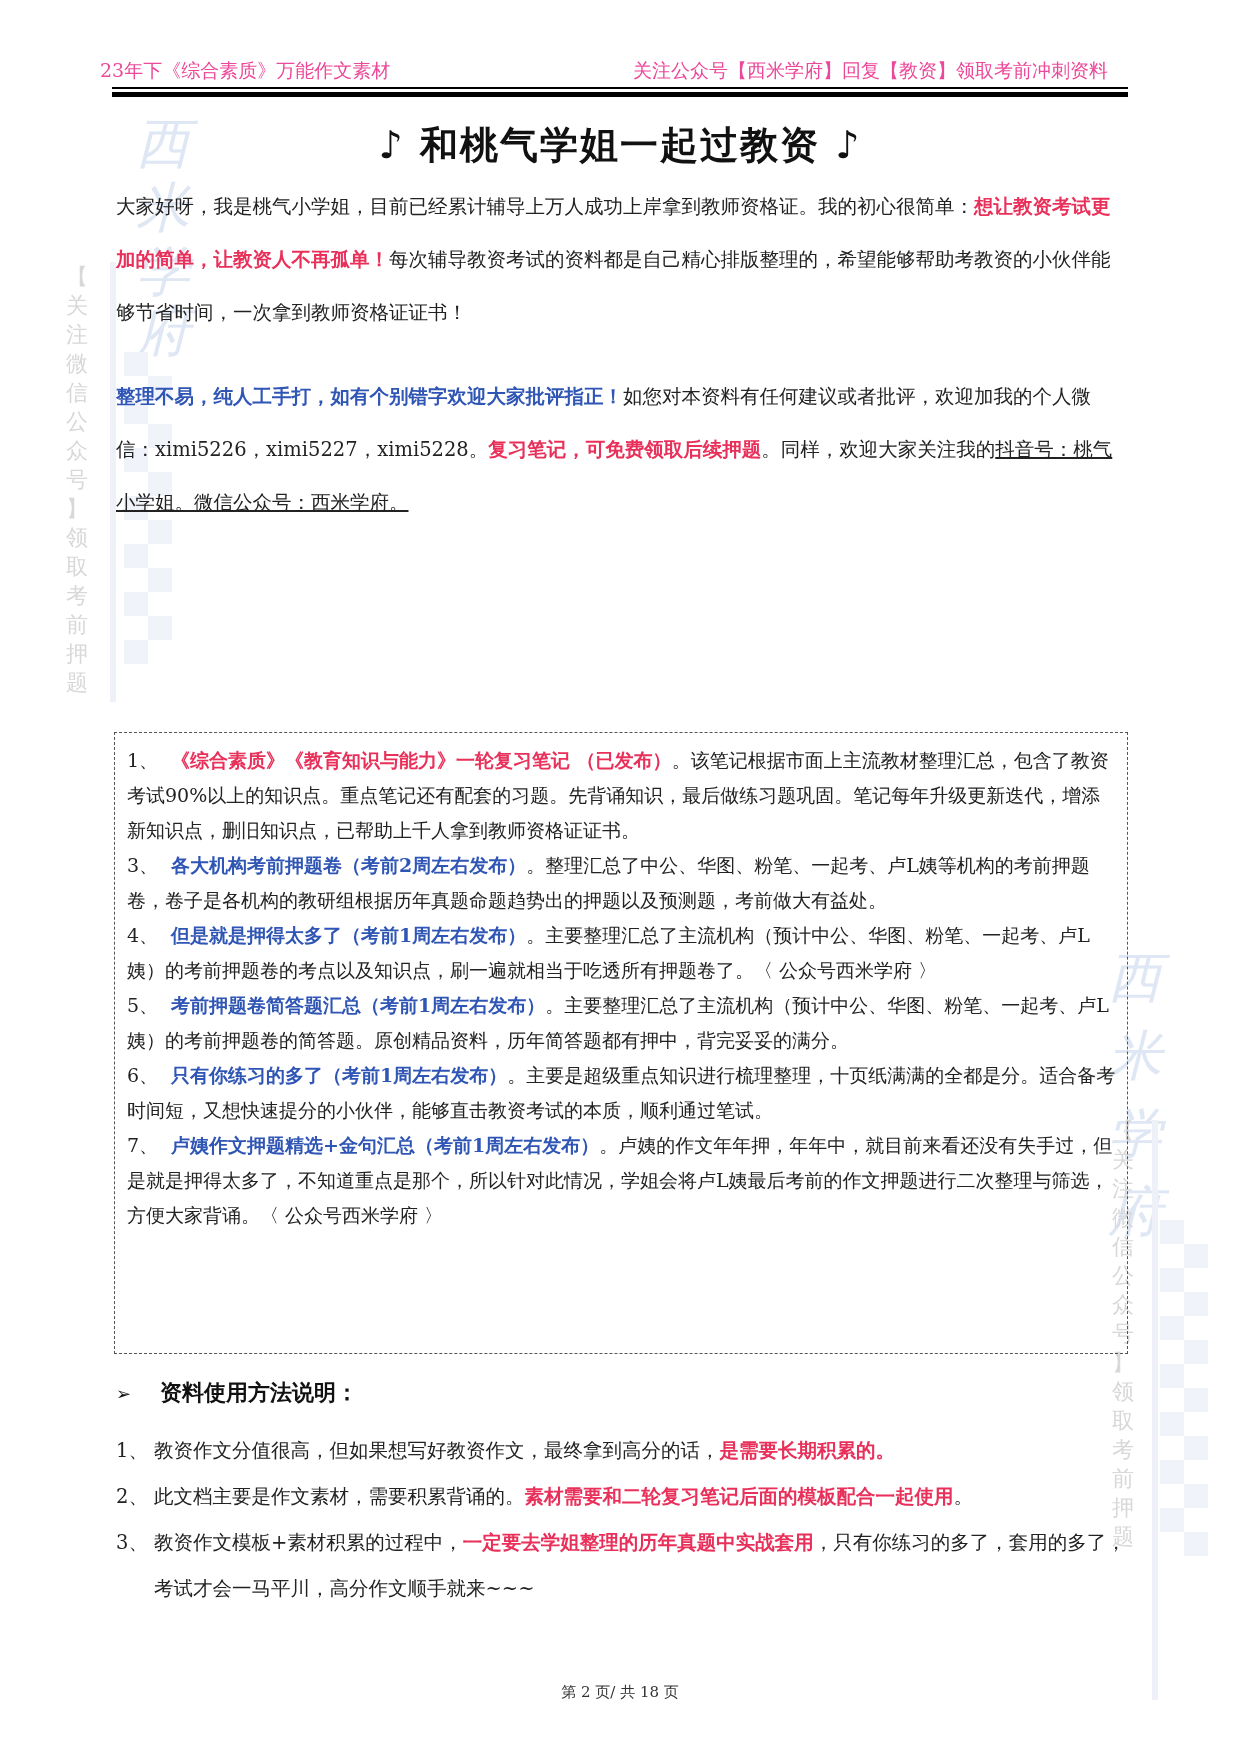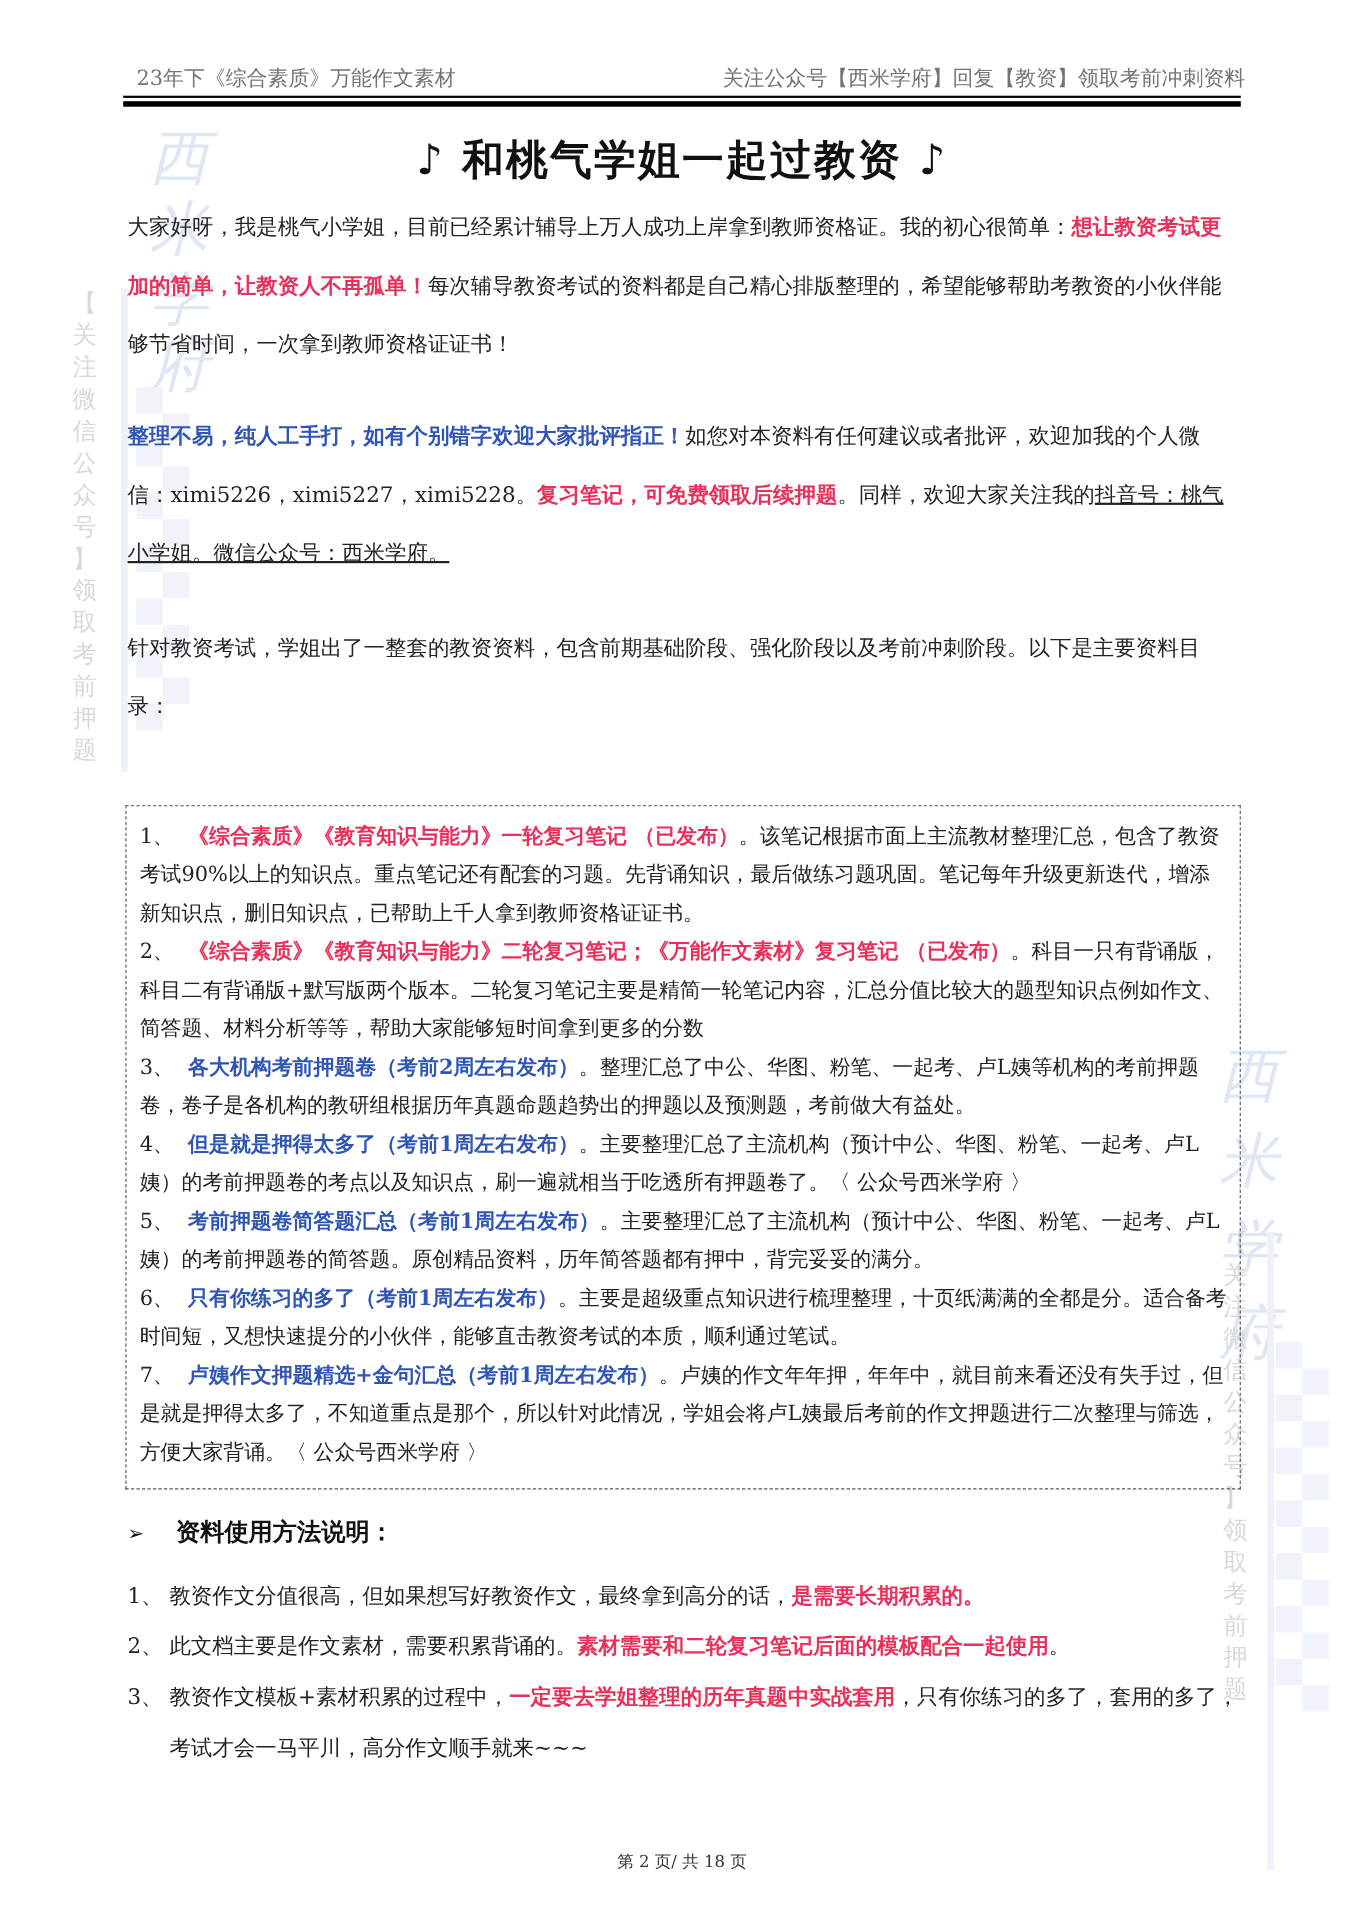--- a/index.html
+++ b/index.html
@@ -4,22 +4,22 @@
   <style>
     html, body { margin: 0; padding: 0; background: #ffffff; }
     body {
       width: 1240px; height: 1754px; position: relative; overflow: hidden;
       font-family: "DejaVu Serif", "Liberation Serif", serif;
       color: #222;
     }
     .page { position: absolute; left: 0; top: 0; width: 1240px; height: 1754px; }
 
     
-    .hdr { position: absolute; left: 120px; top: 58px; width: 1016px; height: 30px;
-      font-size: 19px; color: #737373; }
+    .hdr { position: absolute; left: 96px; top: 58px; width: 1016px; height: 30px;
+      font-size: 19px; color: #ec4899; }
     .hdr-left { position: absolute; left: 4px; top: 0; }
     .hdr-right { position: absolute; right: 4px; top: 0; }
     .rule-thin { position: absolute; left: 112px; top: 87px; width: 1016px; height: 2px; background: #000; }
     .rule-thick { position: absolute; left: 112px; top: 92px; width: 1016px; height: 5px; background: #000; }
 
     
     .wm-brand { position: absolute; color: #dfe7f4; font-style: italic;
       font-size: 54px; line-height: 64px; width: 70px; text-align: center; font-family: "DejaVu Serif", serif; }
     .wm-vert { position: absolute; color: #d8d8d8; font-size: 22px; line-height: 29px; width: 26px; text-align: center; }
     .wm-bar { position: absolute; width: 6px; background: #eef1f8; }
@@ -144,28 +144,24 @@
   <div class="title">♪ 和桃气学姐一起过教资 ♪</div>
 
   <div class="para" style="top:180px;">
     <span>大家好呀，我是桃气小学姐，目前已经累计辅导上万人成功上岸拿到教师资格证。我的初心很简单：</span><span class="red">想让教资考试更加的简单，让教资人不再孤单！</span><span>每次辅导教资考试的资料都是自己精心排版整理的，希望能够帮助考教资的小伙伴能够节省时间，一次拿到教师资格证证书！</span>
   </div>
 
   <div class="para" style="top:370px;">
     <span class="blue">整理不易，纯人工手打，如有个别错字欢迎大家批评指正！</span><span>如您对本资料有任何建议或者批评，欢迎加我的个人微信：ximi5226，ximi5227，ximi5228。</span><span class="red">复习笔记，可免费领取后续押题</span><span>。同样，欢迎大家关注我的</span><span class="ul">抖音号：桃气小学姐。微信公众号：西米学府。</span>
   </div>
 
-  <div class="para" style="top:562px;">
-    <span>针对教资考试，学姐出了一整套的教资资料，包含前期基础阶段、强化阶段以及考前冲刺阶段。以下是主要资料目录：</span>
-  </div>
 
   <div class="box">
     <div class="box-list" id="box-list">
       <p class="item"><span class="num">1、</span><span class="red">《综合素质》《教育知识与能力》一轮复习笔记 （已发布）</span><span>。该笔记根据市面上主流教材整理汇总，包含了教资考试90%以上的知识点。重点笔记还有配套的习题。先背诵知识，最后做练习题巩固。笔记每年升级更新迭代，增添新知识点，删旧知识点，已帮助上千人拿到教师资格证证书。</span></p>
-      <p class="item"><span class="num">2、</span><span class="red">《综合素质》《教育知识与能力》二轮复习笔记；《万能作文素材》复习笔记 （已发布）</span><span>。科目一只有背诵版，科目二有背诵版+默写版两个版本。二轮复习笔记主要是精简一轮笔记内容，汇总分值比较大的题型知识点例如作文、简答题、材料分析等等，帮助大家能够短时间拿到更多的分数</span></p>
       <p class="item"><span class="num">3、</span><span class="blue">各大机构考前押题卷（考前2周左右发布）</span><span>。整理汇总了中公、华图、粉笔、一起考、卢L姨等机构的考前押题卷，卷子是各机构的教研组根据历年真题命题趋势出的押题以及预测题，考前做大有益处。</span></p>
       <p class="item"><span class="num">4、</span><span class="blue">但是就是押得太多了（考前1周左右发布）</span><span>。主要整理汇总了主流机构（预计中公、华图、粉笔、一起考、卢L姨）的考前押题卷的考点以及知识点，刷一遍就相当于吃透所有押题卷了。〈 公众号西米学府 〉</span></p>
       <p class="item"><span class="num">5、</span><span class="blue">考前押题卷简答题汇总（考前1周左右发布）</span><span>。主要整理汇总了主流机构（预计中公、华图、粉笔、一起考、卢L姨）的考前押题卷的简答题。原创精品资料，历年简答题都有押中，背完妥妥的满分。</span></p>
       <p class="item"><span class="num">6、</span><span class="blue">只有你练习的多了（考前1周左右发布）</span><span>。主要是超级重点知识进行梳理整理，十页纸满满的全都是分。适合备考时间短，又想快速提分的小伙伴，能够直击教资考试的本质，顺利通过笔试。</span></p>
       <p class="item"><span class="num">7、</span><span class="blue">卢姨作文押题精选+金句汇总（考前1周左右发布）</span><span>。卢姨的作文年年押，年年中，就目前来看还没有失手过，但是就是押得太多了，不知道重点是那个，所以针对此情况，学姐会将卢L姨最后考前的作文押题进行二次整理与筛选，方便大家背诵。〈 公众号西米学府 〉</span></p>
     </div>
   </div>
 
   <div class="section-hd">
     <span class="arrow">➢</span><span>资料使用方法说明：</span>

